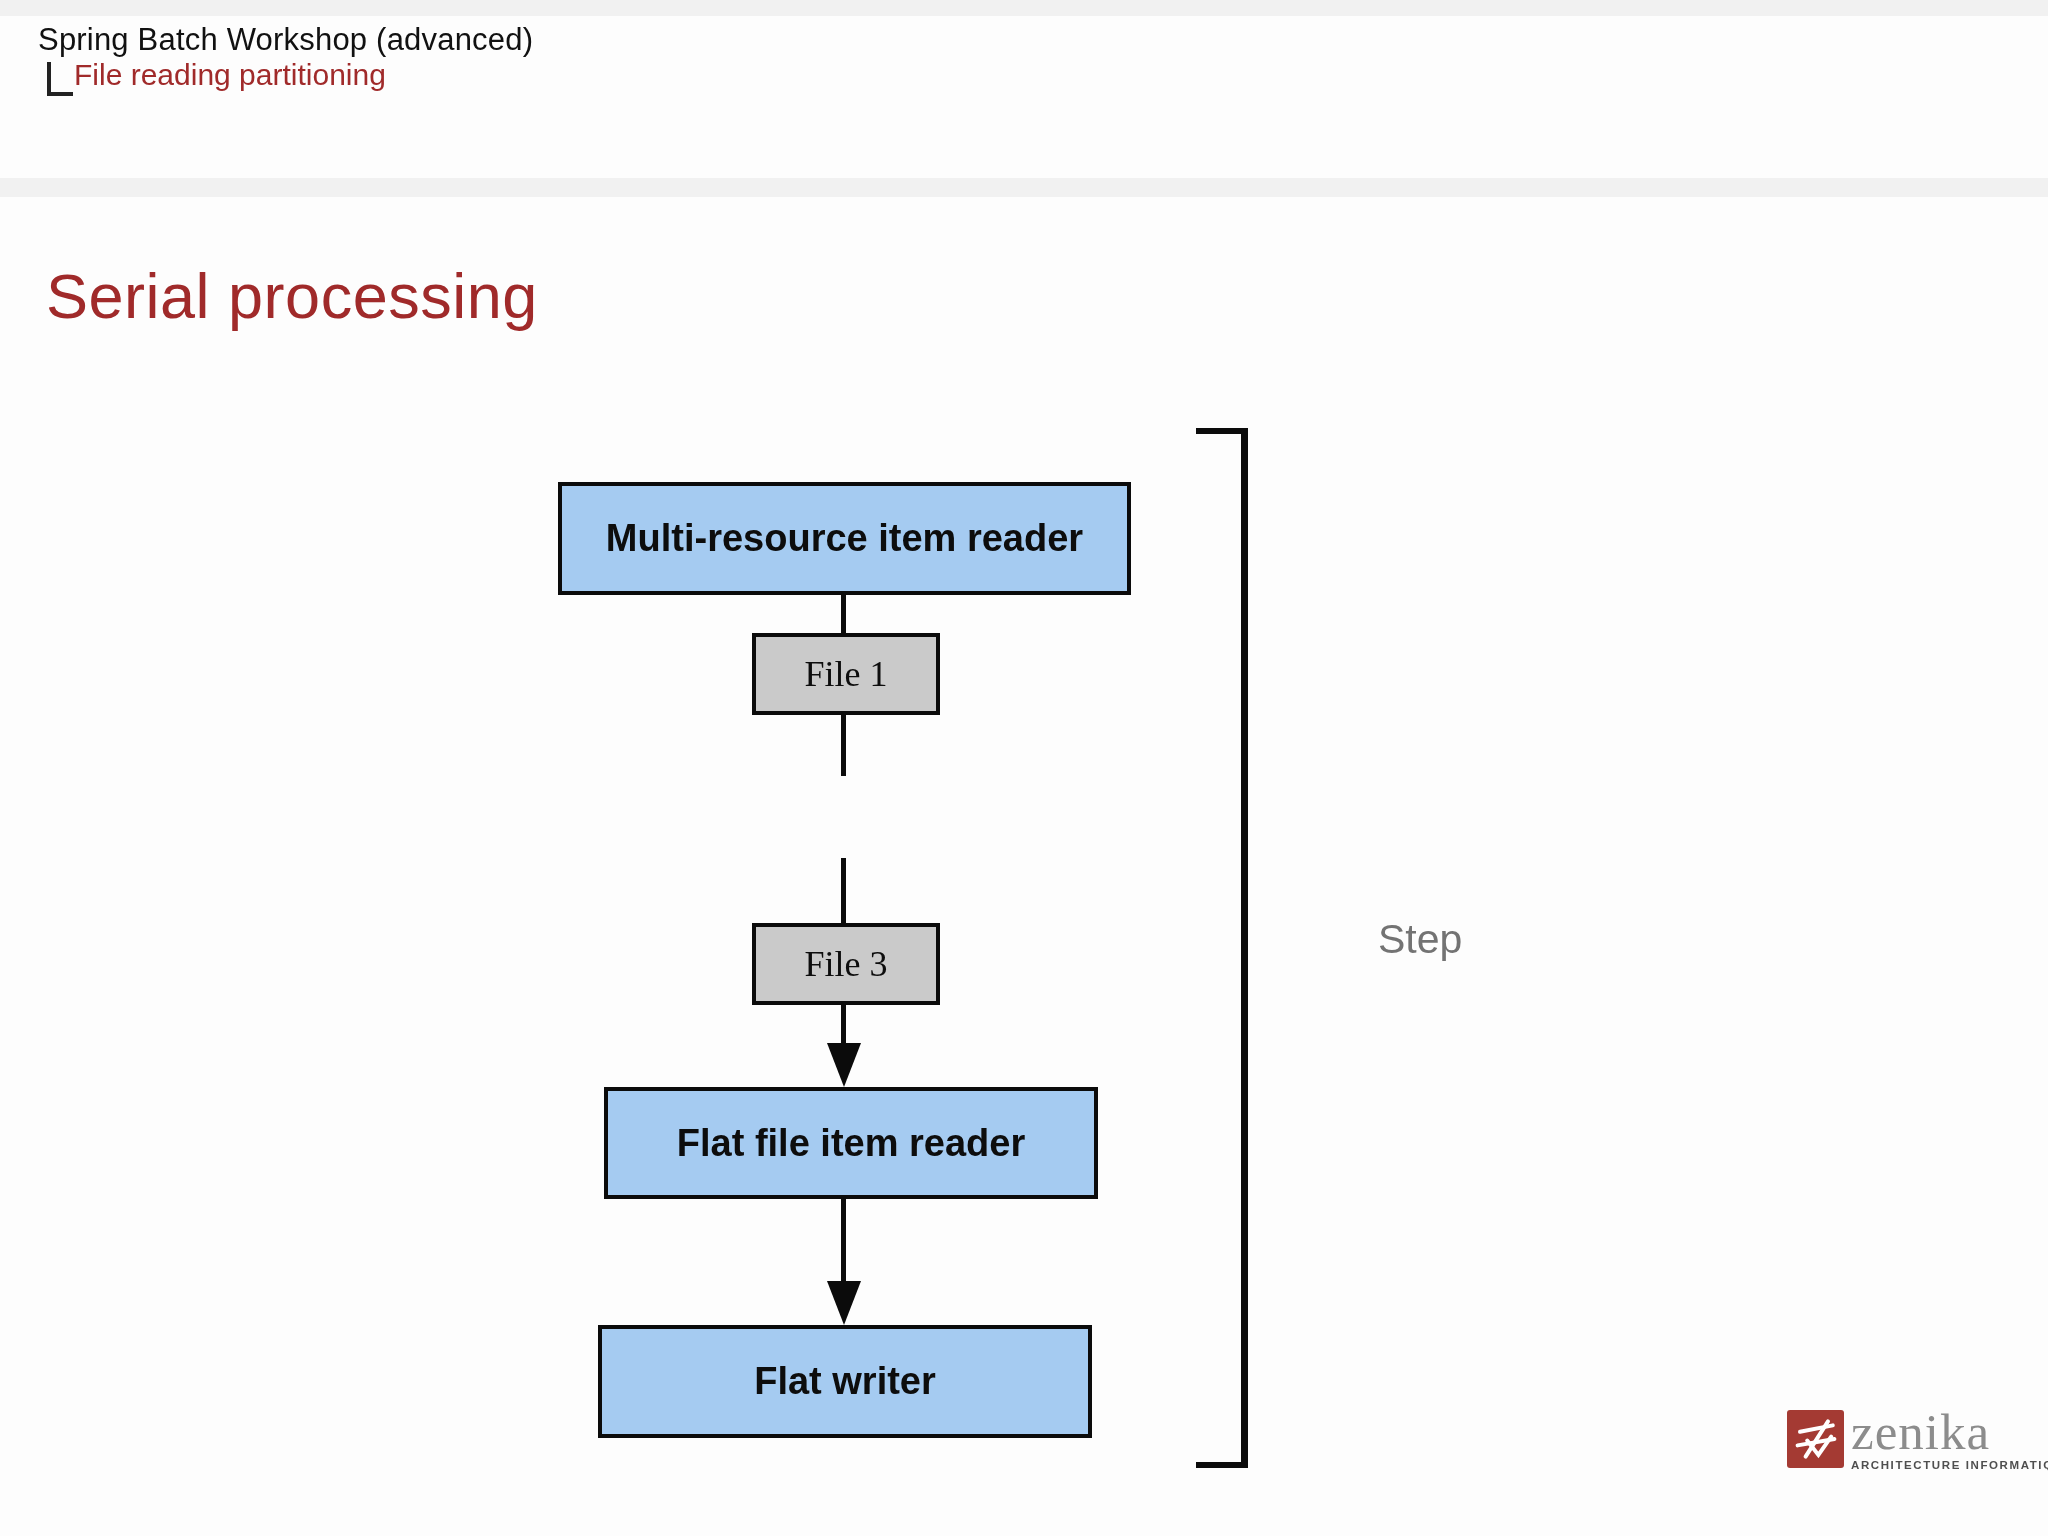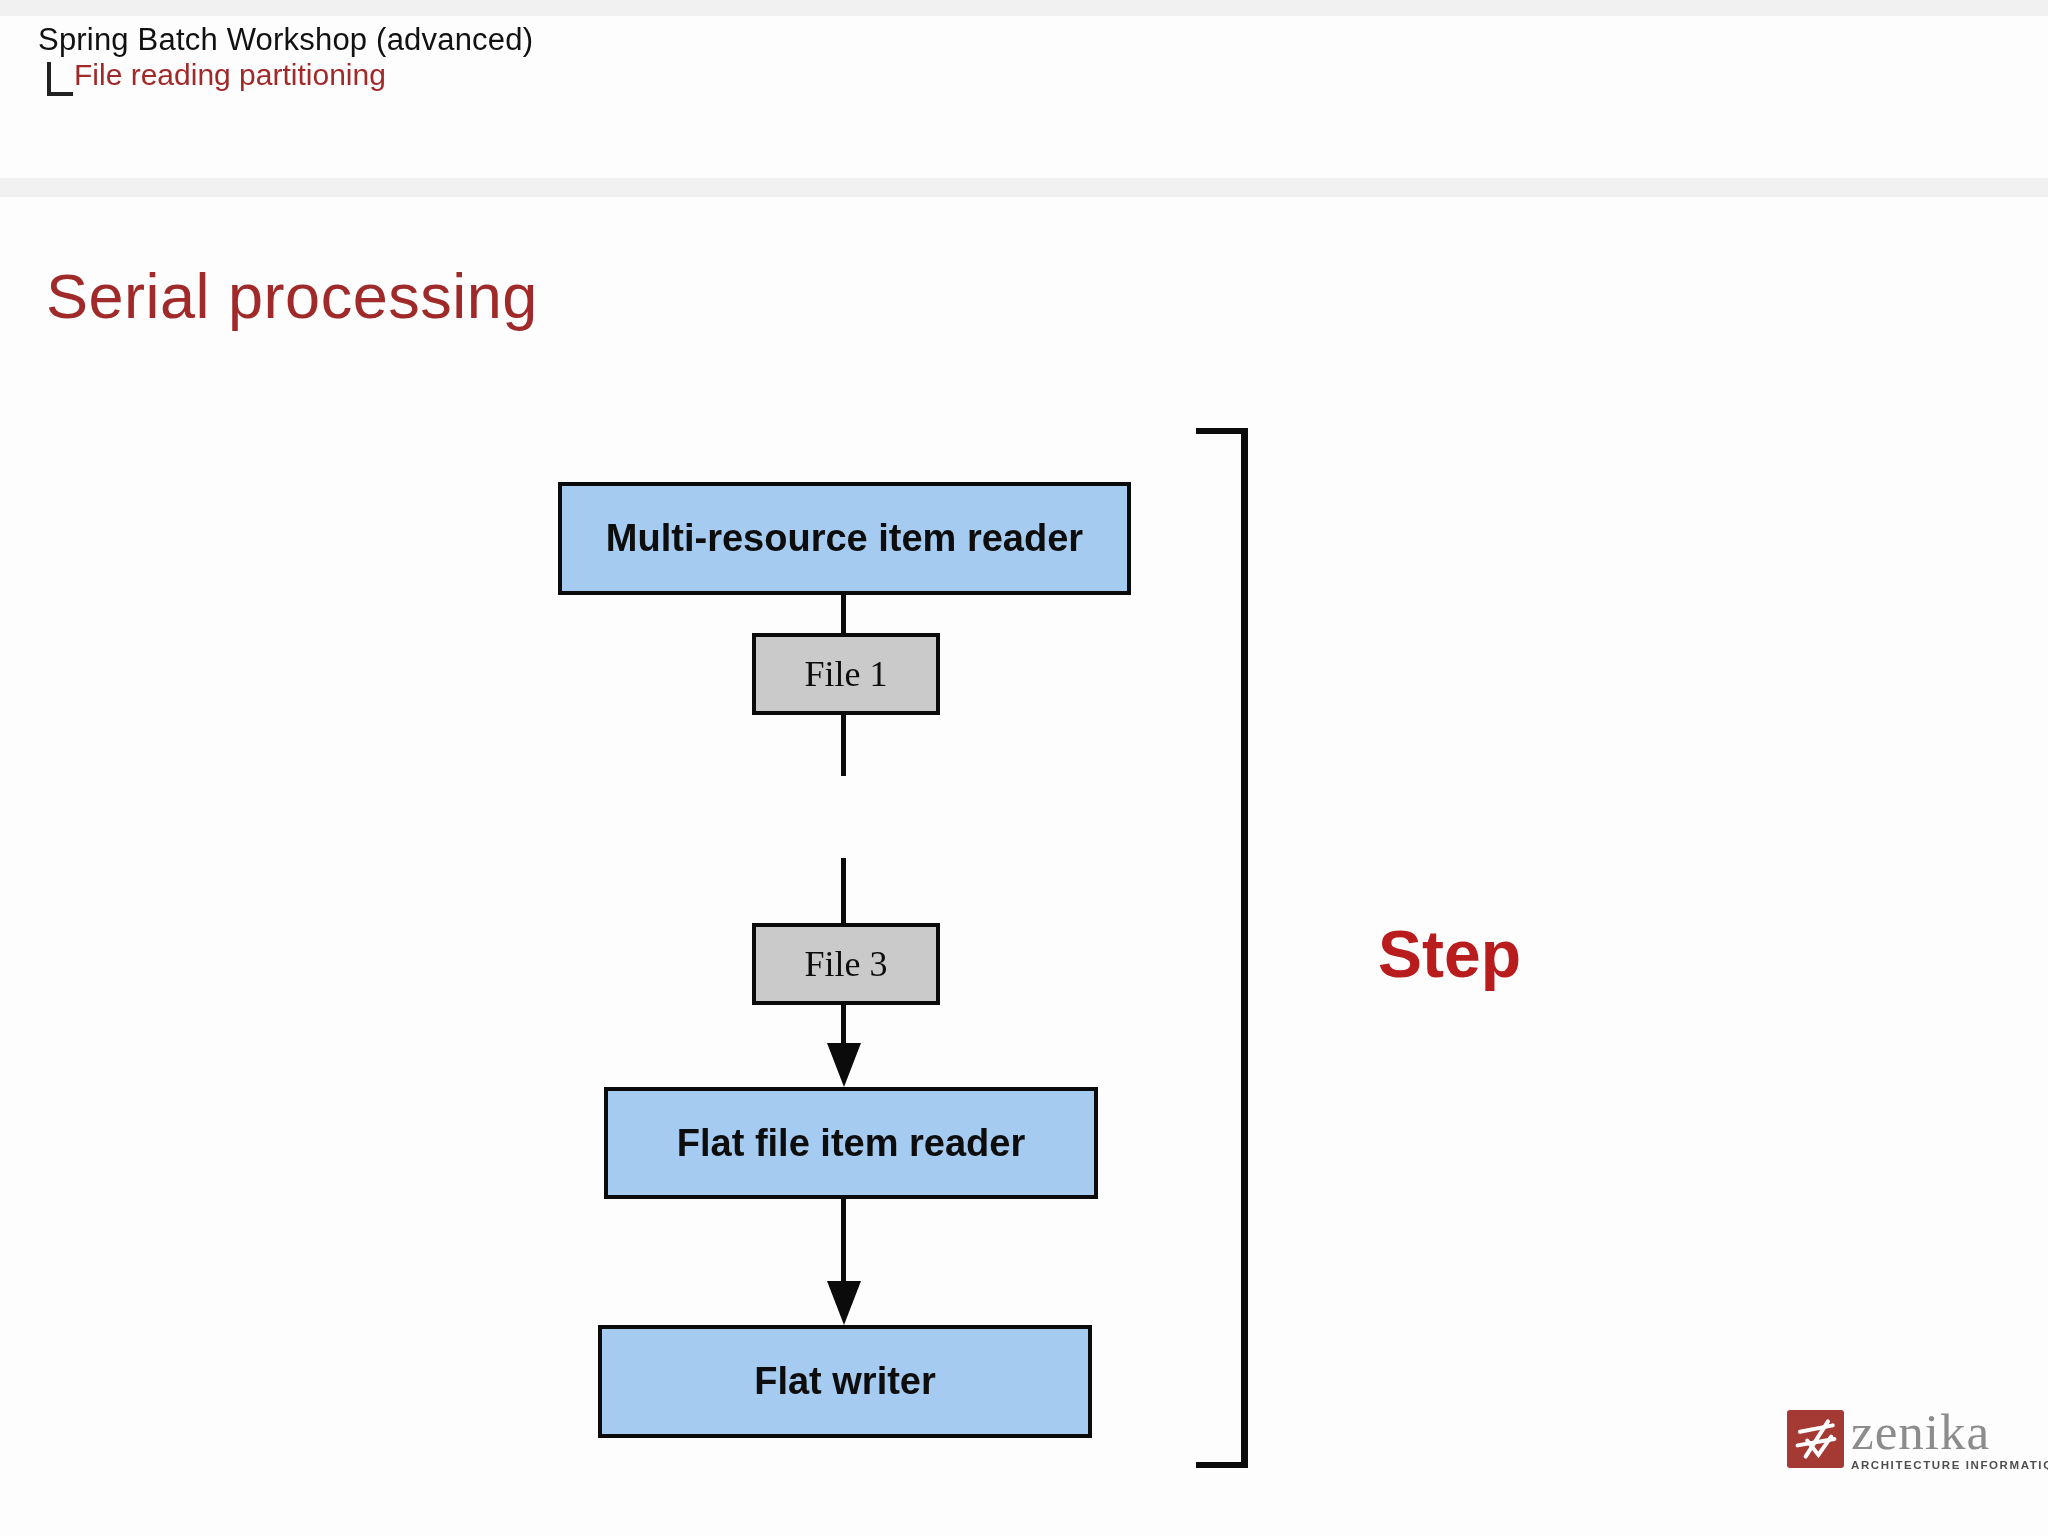--- a/index.html
+++ b/index.html
@@ -76,21 +76,21 @@
   
   .bracket{
     position:absolute;left:1196px;top:428px;width:52px;height:1040px;
     border-top:6px solid #0b0b0b;
     border-bottom:6px solid #0b0b0b;
     border-right:7px solid #0b0b0b;
     box-sizing:border-box;
   }
   .bracket-label{
     position:absolute;left:1378px;top:916px;
-    font-size:66px;font-weight:bold;color:#b91c1c;
+    font-size:41px;font-weight:normal;color:#737373;
   }
 
   
   .logo{position:absolute;left:1787px;top:1410px;display:flex;}
   .logo-square{
     width:57px;height:58px;background:#a43a33;border-radius:3px;
     display:flex;align-items:center;justify-content:center;
   }
   .logo-text{margin-left:7px;display:flex;flex-direction:column;}
   .logo-wordmark{

